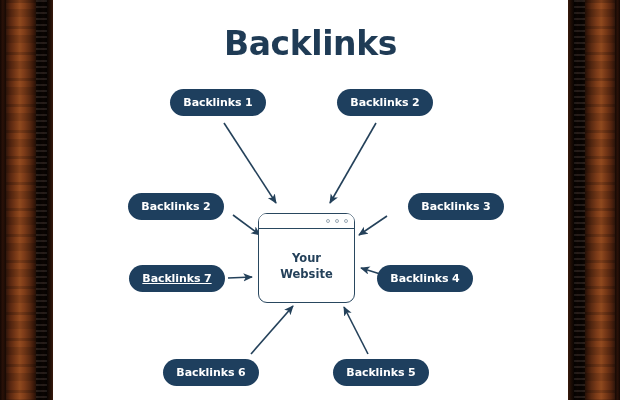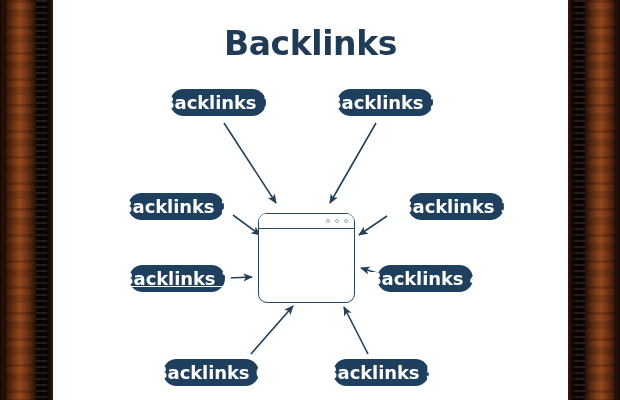--- a/index.html
+++ b/index.html
@@ -87,21 +87,21 @@
   }
   #site-label{
     text-align:center;font-size:11.5px;font-weight:bold;color:#24415a;
     line-height:16px;font-family:"DejaVu Sans", sans-serif;
   }
   #site-label span{display:block;}
 
   
   .pill{
     position:absolute;background:#1e3f5e;color:#ffffff;border-radius:16px;
-    font-size:18px;font-weight:bold;letter-spacing:-.1px;
+    font-size:11px;font-weight:bold;letter-spacing:-.1px;
     display:flex;align-items:center;justify-content:center;
     height:27px;white-space:nowrap;box-sizing:border-box;
     font-family:"DejaVu Sans", sans-serif;
   }
 </style>
 </head>
 <body>
 
 <div id="stage">
 
@@ -146,20 +146,26 @@
         <line x1="175" y1="278" x2="199" y2="277" stroke="#24415a" stroke-width="1.6" marker-end="url(#ah)"></line>
         <line x1="180" y1="215" x2="207" y2="235" stroke="#24415a" stroke-width="1.6" marker-end="url(#ah)"></line>
       </svg>
 
     <div id="browser">
       <div id="browser-titlebar">
         <span class="dot d1"></span>
         <span class="dot d2"></span>
         <span class="dot d3"></span>
       </div>
+      <div id="browser-body">
+        <div id="site-label">
+          <span>Your</span>
+          <span>Website</span>
+        </div>
+      </div>
     </div>
 
     <div id="pill-layer">
         <div class="pill" style="left: 117px; top: 89px; width: 96px;">Backlinks 1</div>
         <div class="pill" style="left: 284px; top: 89px; width: 96px; text-align: right;">Backlinks 2</div>
         <div class="pill" style="left: 355px; top: 193px; width: 96px;">Backlinks 3</div>
         <div class="pill" style="left: 324px; top: 265px; width: 96px;">Backlinks 4</div>
         <div class="pill" style="left: 280px; top: 359px; width: 96px;">Backlinks 5</div>
         <div class="pill" style="left: 110px; top: 359px; width: 96px; text-align: center;">Backlinks 6</div>
         <div class="pill" style="left: 76px; top: 265px; width: 96px; text-decoration: underline;">Backlinks 7</div>

